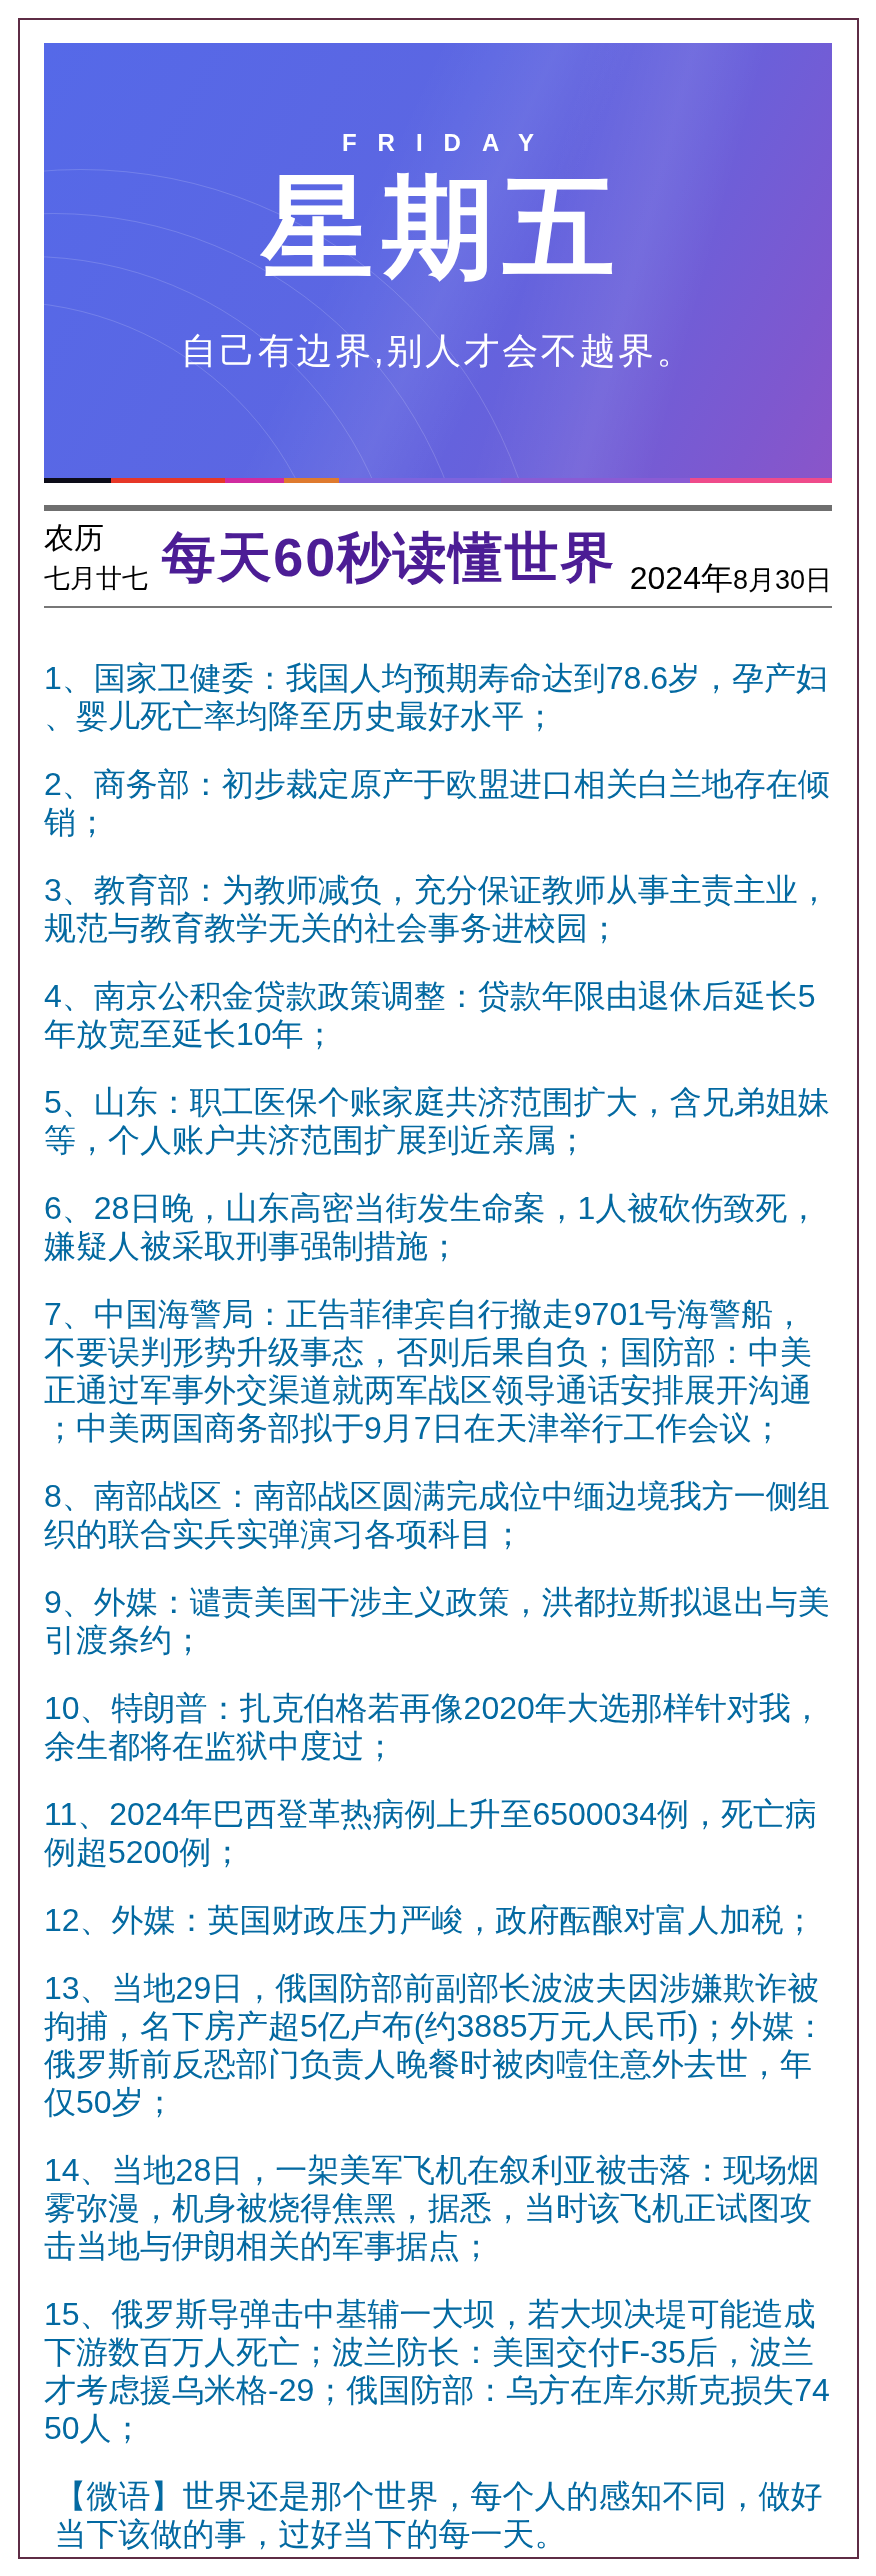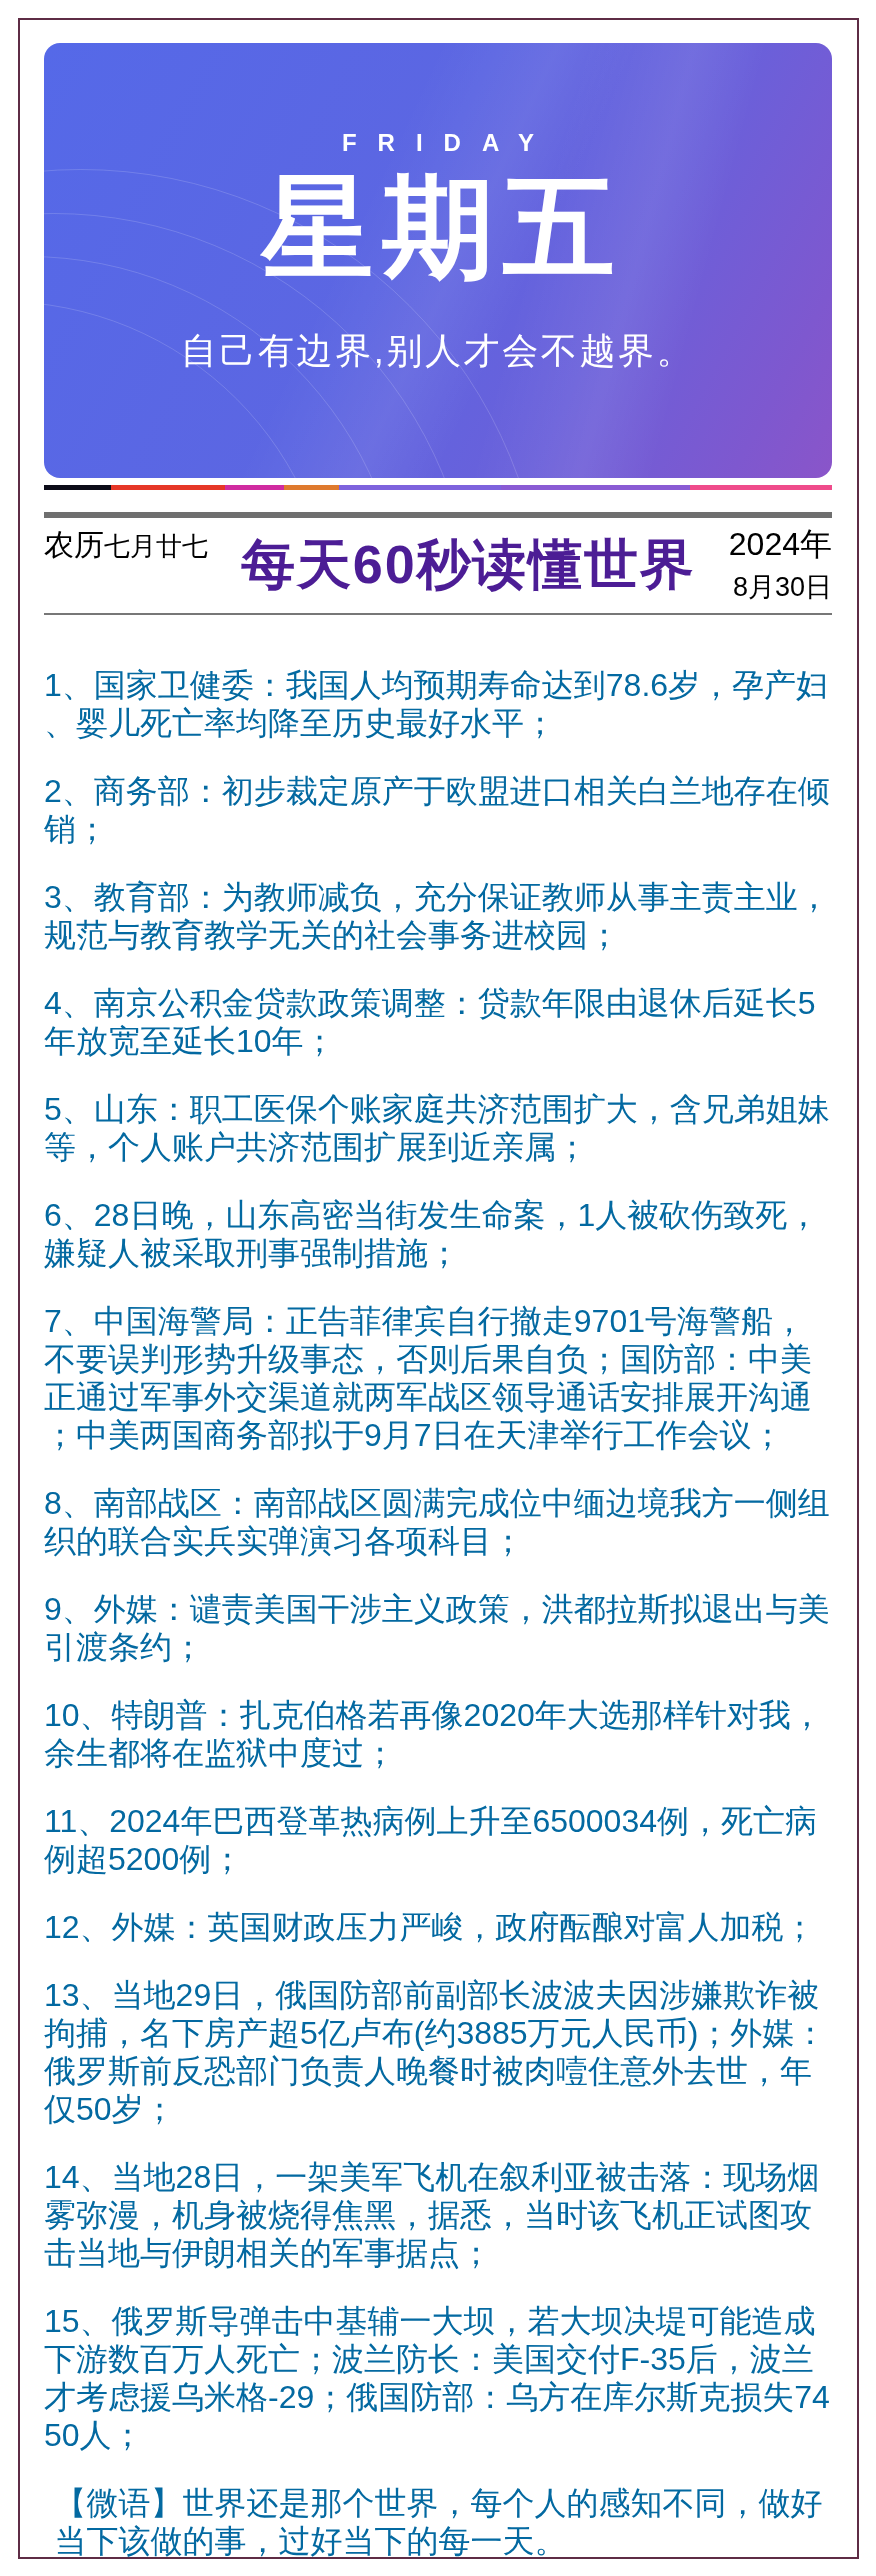--- a/index.html
+++ b/index.html
@@ -7,24 +7,23 @@
     width:876px;height:2576px;position:relative;background:#ffffff;
     font-family:"Liberation Sans","DejaVu Sans",sans-serif;
     overflow:hidden;color:#000;
   }
   .frame{
     position:absolute;left:17.5px;top:17.5px;right:17.5px;bottom:17.5px;
     border:2.6px solid #5e2c45;pointer-events:none;
   }
   
   .banner{
-    margin:43px 44px 7px;height:435px;position:relative;overflow:hidden;
+    margin:43px 44px 0;height:435px;position:relative;overflow:hidden;
     background:linear-gradient(118deg,#5569e8 0%,#5c66e2 45%,#6a60da 70%,#7e58cf 90%,#8a55c9 100%);
     text-align:center;
-    border-radius:16px;
   }
   .banner .wave{
     position:absolute;border:1.8px solid rgba(255,255,255,.16);border-radius:50%;
   }
   .banner .w1{width:666px;height:666px;left:-377px;bottom:-491px;}
   .banner .w2{width:754px;height:754px;left:-394px;bottom:-534px;}
   .banner .w3{width:841px;height:841px;left:-412px;bottom:-578px;}
   .banner .w4{width:929px;height:929px;left:-429px;bottom:-622px;}
   .banner .streaks{
     position:absolute;inset:0;
@@ -45,28 +44,28 @@
   }
   .banner-strip{
     margin:0 44px;height:5.3px;
     background:linear-gradient(90deg,
       #0c0c18 0 8.5%,#e63727 8.5% 23%,#d02ba0 23% 30.5%,#df7a2e 30.5% 37.5%,
       #7e63dd 37.5% 58%,#8a5bd4 58% 82%,#ef4b8b 82% 100%);
   }
   
   .graybar{margin:22px 44px 0;height:6.1px;background:#6f6f6f;}
   .dateline{margin:7px 44px 0;display:flex;align-items:stretch;}
-  .dateline .left{display:flex;flex-direction:row;}
+  .dateline .left{display:flex;flex-direction:column;}
   .lunar-label{font-size:30px;line-height:39px;}
   .lunar-date{font-size:26px;line-height:35px;margin-top:5.3px;font-family:Liberation Mono, monospace;}
   .daily-title{
     flex:1;align-self:center;text-align:center;
     font-size:54px;font-weight:800;color:#4c1d95;letter-spacing:1.8px;
   }
-  .dateline .right{display:flex;flex-direction:column;text-align:right;}
+  .dateline .right{display:flex;flex-direction:row;text-align:right;align-items:flex-end;}
   .year-label{font-size:32px;line-height:39px;}
   .date-label{font-size:27px;line-height:35px;margin-top:5.3px;}
   .divider{margin:8.8px 44px 0;height:1.8px;background:#777;}
   
   .news{margin:51px 44px 0;}
   .news p,.footer-note{
     font-size:32px;line-height:38px;margin:0 0 30px;color:#0369a1;
     word-break:break-all;line-break:anywhere;overflow-wrap:anywhere;
     font-weight:400;
   }

